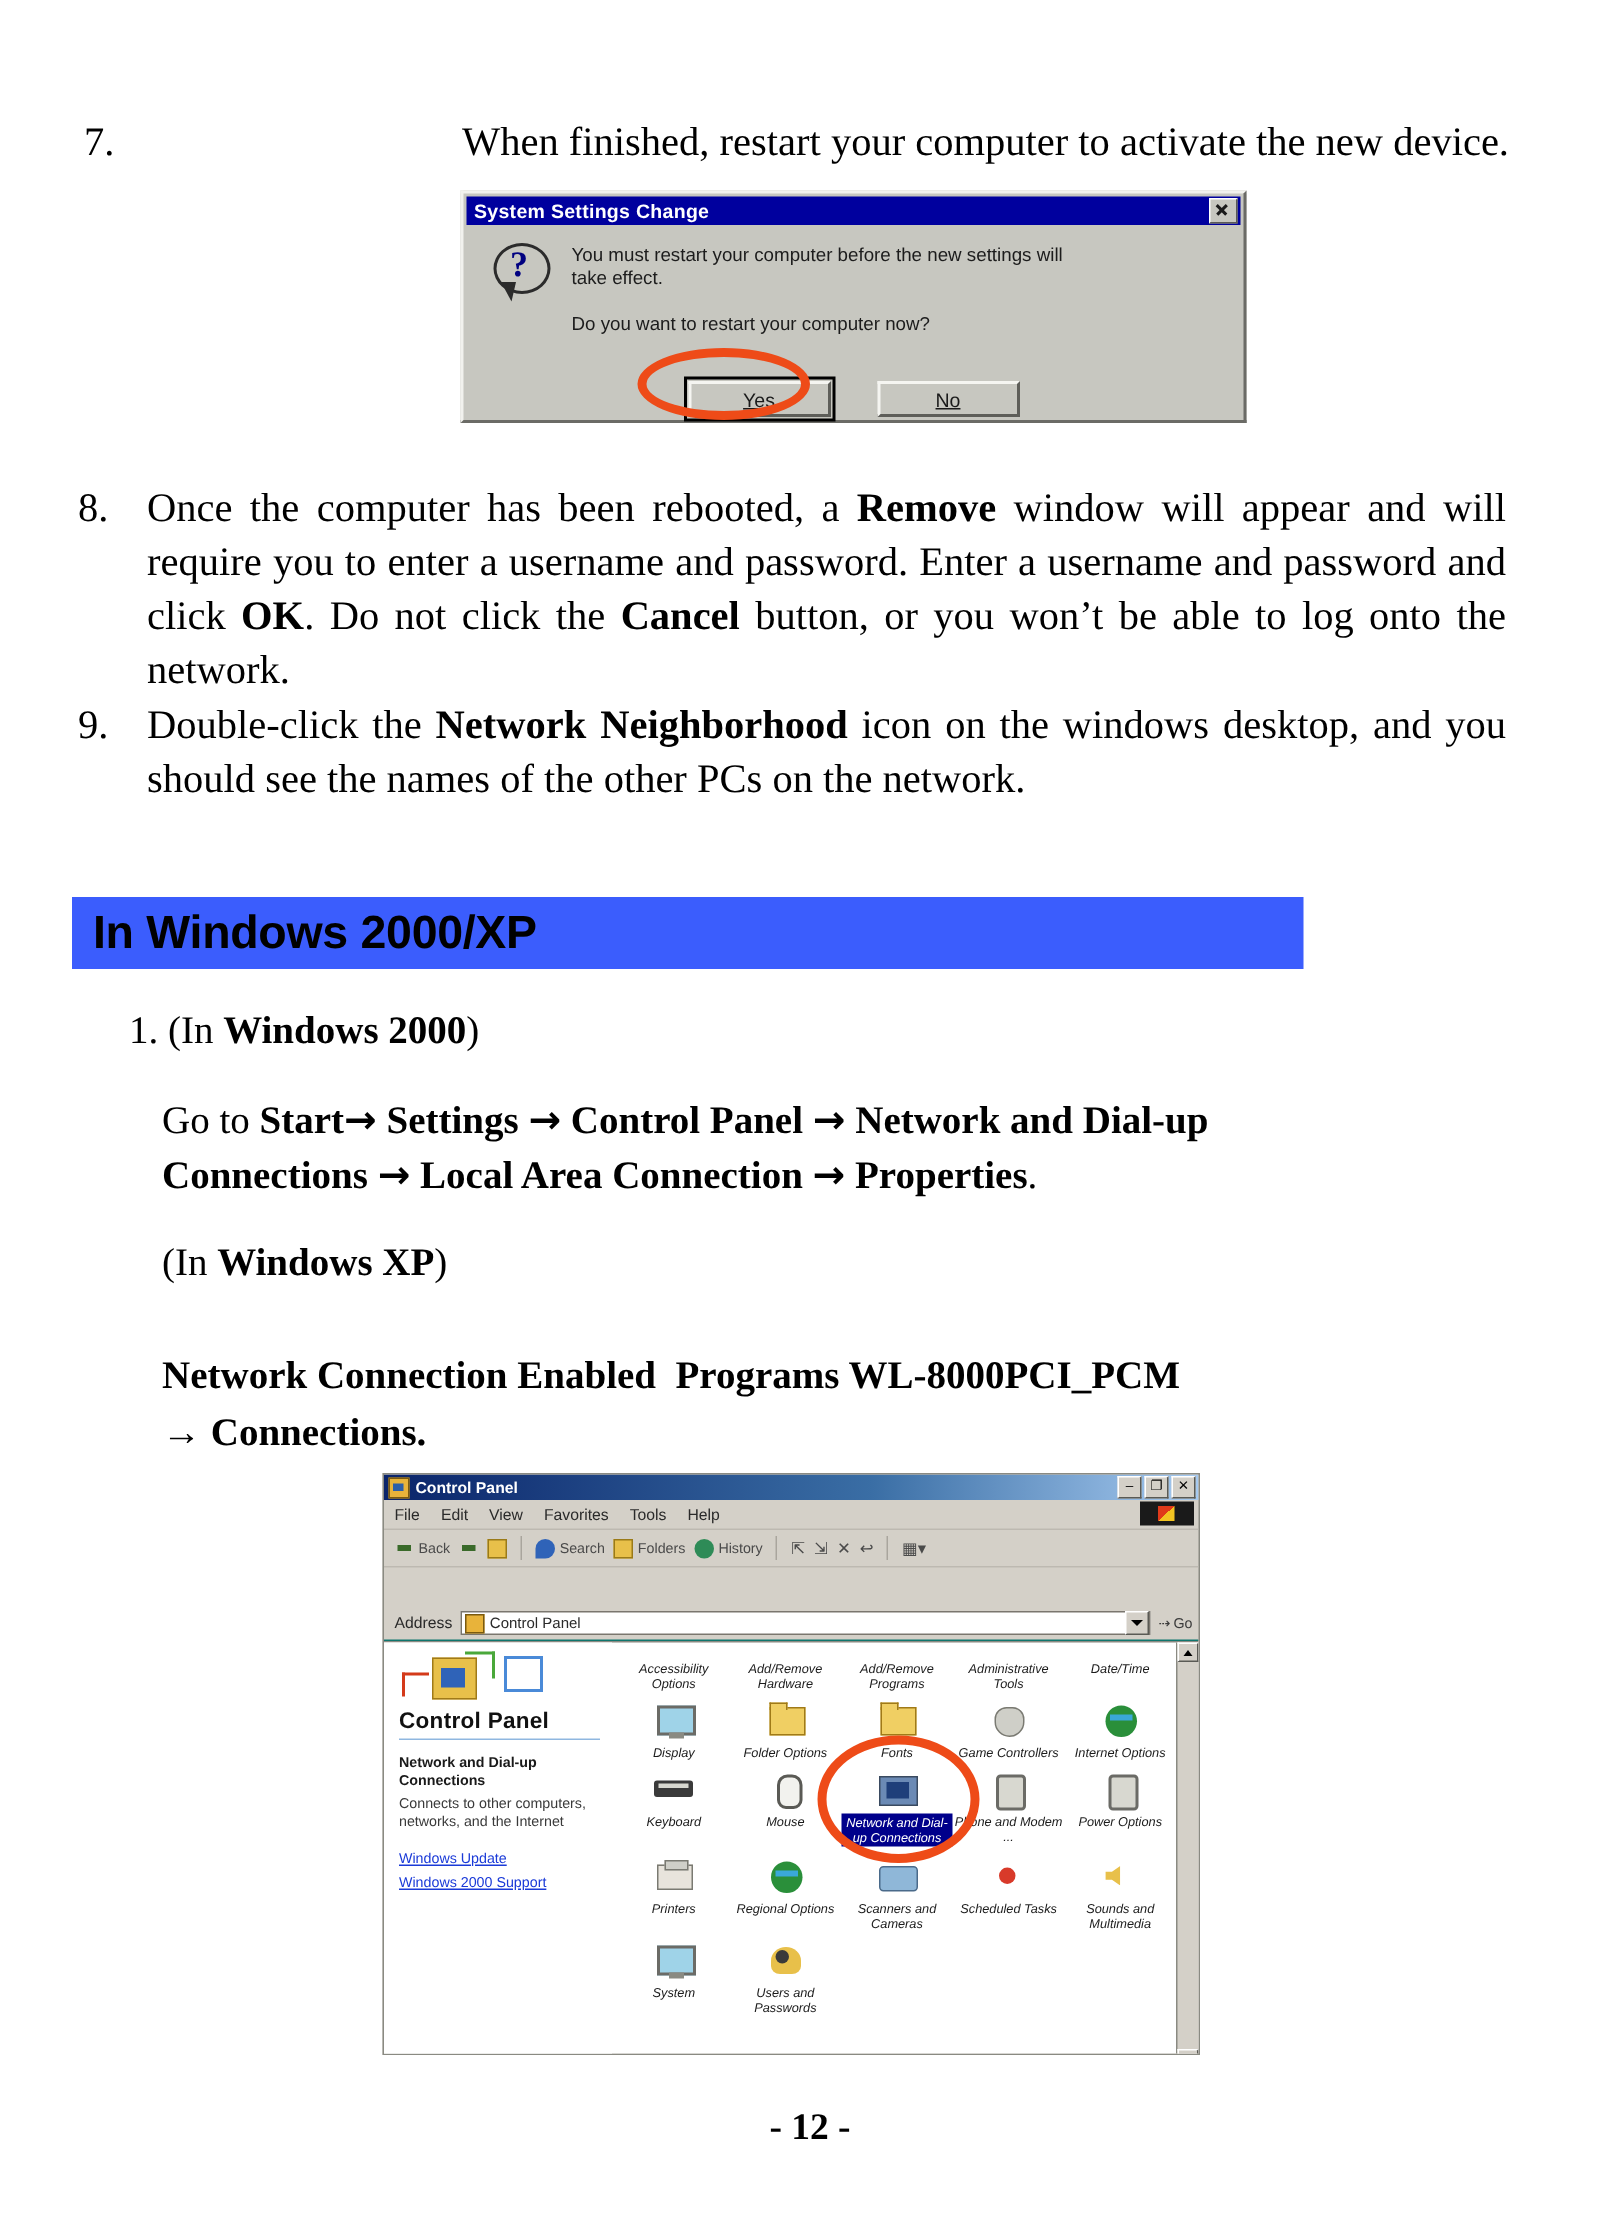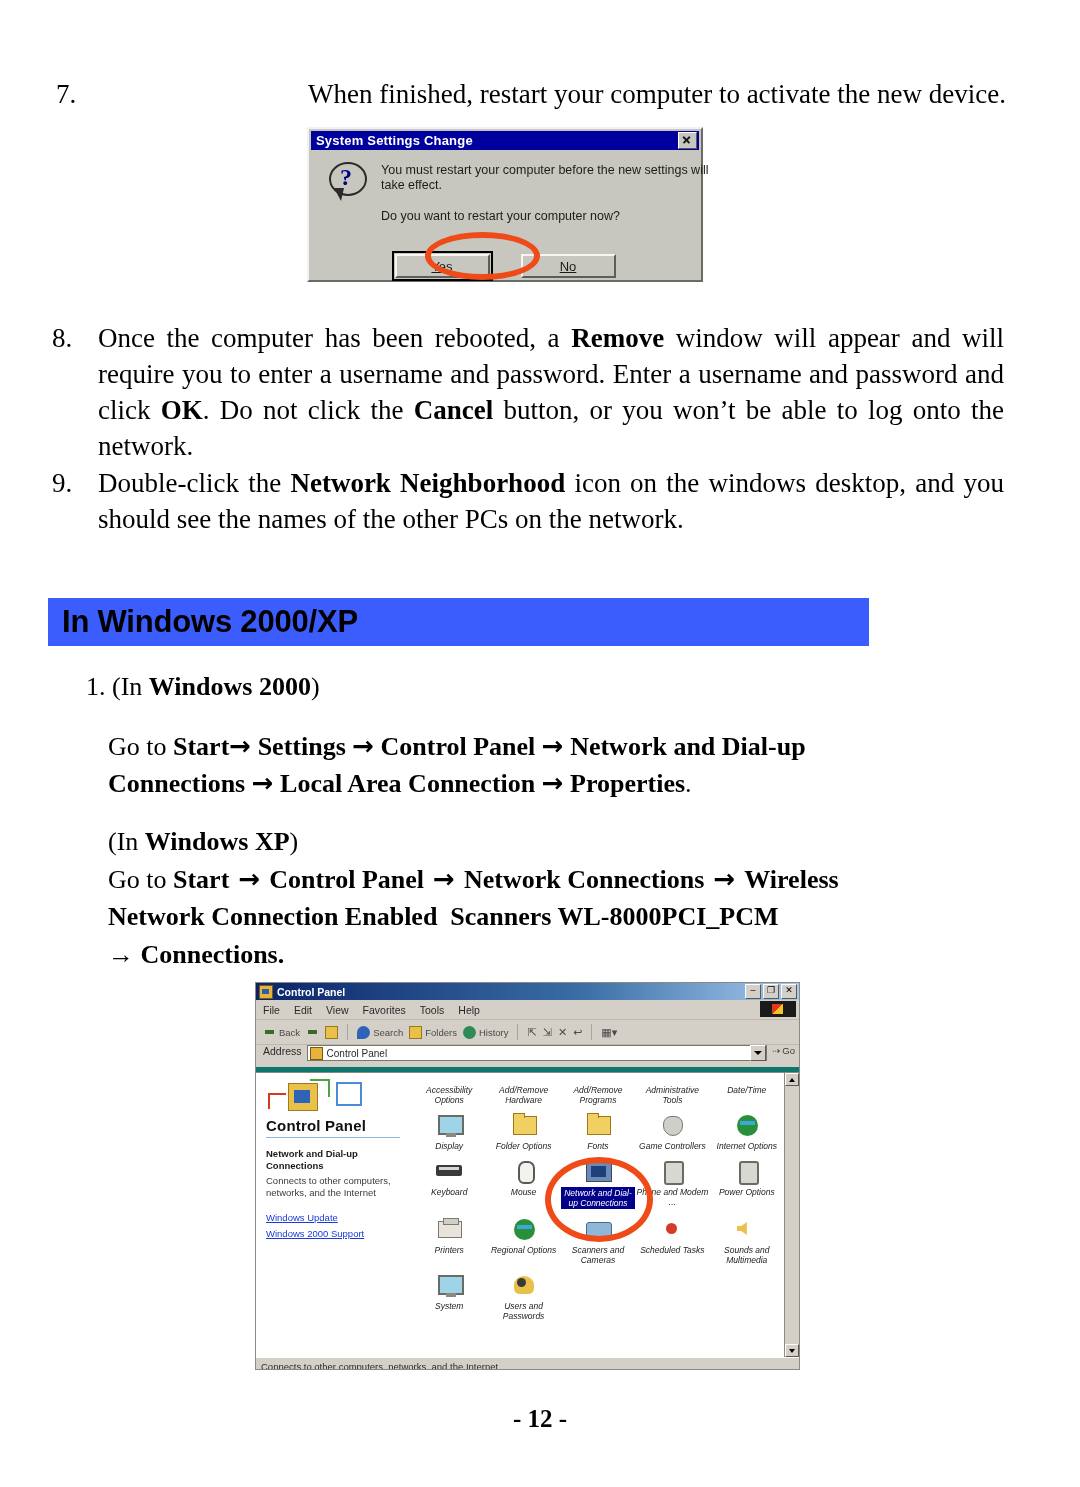--- a/index.html
+++ b/index.html
@@ -43,21 +43,21 @@
     text-justify: inter-word;
   }
   .step-body.nojust { text-align: right; }
   b { font-weight: bold; }
 
   
   #dialog-sys {
     position: absolute;
     left: 307px;
     top: 127px;
-    width: 396px;
+    width: 524px;
     height: 155px;
     background: #c7c7c0;
     border-top: 2px solid #f2f2ee;
     border-left: 2px solid #f2f2ee;
     border-right: 2px solid #6b6b66;
     border-bottom: 2px solid #6b6b66;
     box-sizing: border-box;
     font-family: "Liberation Sans", sans-serif;
   }
   #dialog-sys .titlebar {
@@ -334,26 +334,27 @@
   .tb-glyph.folders { background: #e8c04a; border: 1px solid #9a7a18; box-sizing: border-box; }
   .tb-glyph.history { background: #2e8b57; border-radius: 50%; }
   .tb-glyph.arrowL::after, .tb-glyph.arrowR::after {
     content: ""; position: absolute; left: 2px; top: 4px;
     width: 9px; height: 4px; background: #3a6a2a;
   }
 
   #cp-window .cp-address {
     height: 22px;
     display: flex;
-    align-items: flex-start;
+    align-items: center;
     gap: 5px;
     padding: 0 4px 0 7px;
-    border-bottom: 5px solid #0f766e;
+    border-bottom: 1px solid #0f766e;
     font-size: 10.5px;
     color: #2a2a2a;
+    margin-top: 26px;
   }
   #cp-window .addr-field {
     flex: 1;
     height: 16px;
     background: #ffffff;
     border: 1px solid #7a766e;
     display: flex;
     align-items: center;
     padding-left: 2px;
     font-size: 10px;
@@ -619,25 +620,22 @@
   <div class="instr just" style="left:108px; top:728px; width:895px;">
     <span>Go  to  </span><b>Start</b><b class="arrow">→</b><b>  Settings  </b><b class="arrow">→</b><b>  Control  Panel  </b><b class="arrow">→</b><b>  Network  and  Dial-up</b>
   </div>
   <div class="instr" style="left:108px; top:765px; width:895px;">
     <b>Connections </b><b class="arrow">→</b><b> Local Area Connection </b><b class="arrow">→</b><b> Properties</b><span>.</span>
   </div>
 
   <div class="instr" style="left:108px; top:823px; width:895px;">
     <span>(In </span><b>Windows XP</b><span>)</span>
   </div>
-  <div class="instr just" style="left:108px; top:861px; width:895px;">
-    <span>Go  to  </span><b>Start</b><b class="arrow">  →  </b><b>Control  Panel</b><b class="arrow">  →  </b><b>Network  Connections</b><b class="arrow">  →  </b><b>Wireless</b>
-  </div>
   <div class="instr" style="left:108px; top:898px; width:895px;">
-    <b>Network  Connection  Enabled</b>&nbsp;&nbsp;<span style="font-weight:bold;">Scanners WL-8000PCI_PCM</span>
+    <b>Network  Connection  Enabled</b>&nbsp;&nbsp;<span style="font-weight:bold;">Programs WL-8000PCI_PCM</span>
   </div>
   <div class="instr" style="left:108px; top:936px; width:895px;">
     <b>→ Connections.</b>
   </div>
 
   <div id="cp-window">
 
     <div class="cp-title">
       <span class="ico"></span>
       <span class="tt">Control Panel</span>

